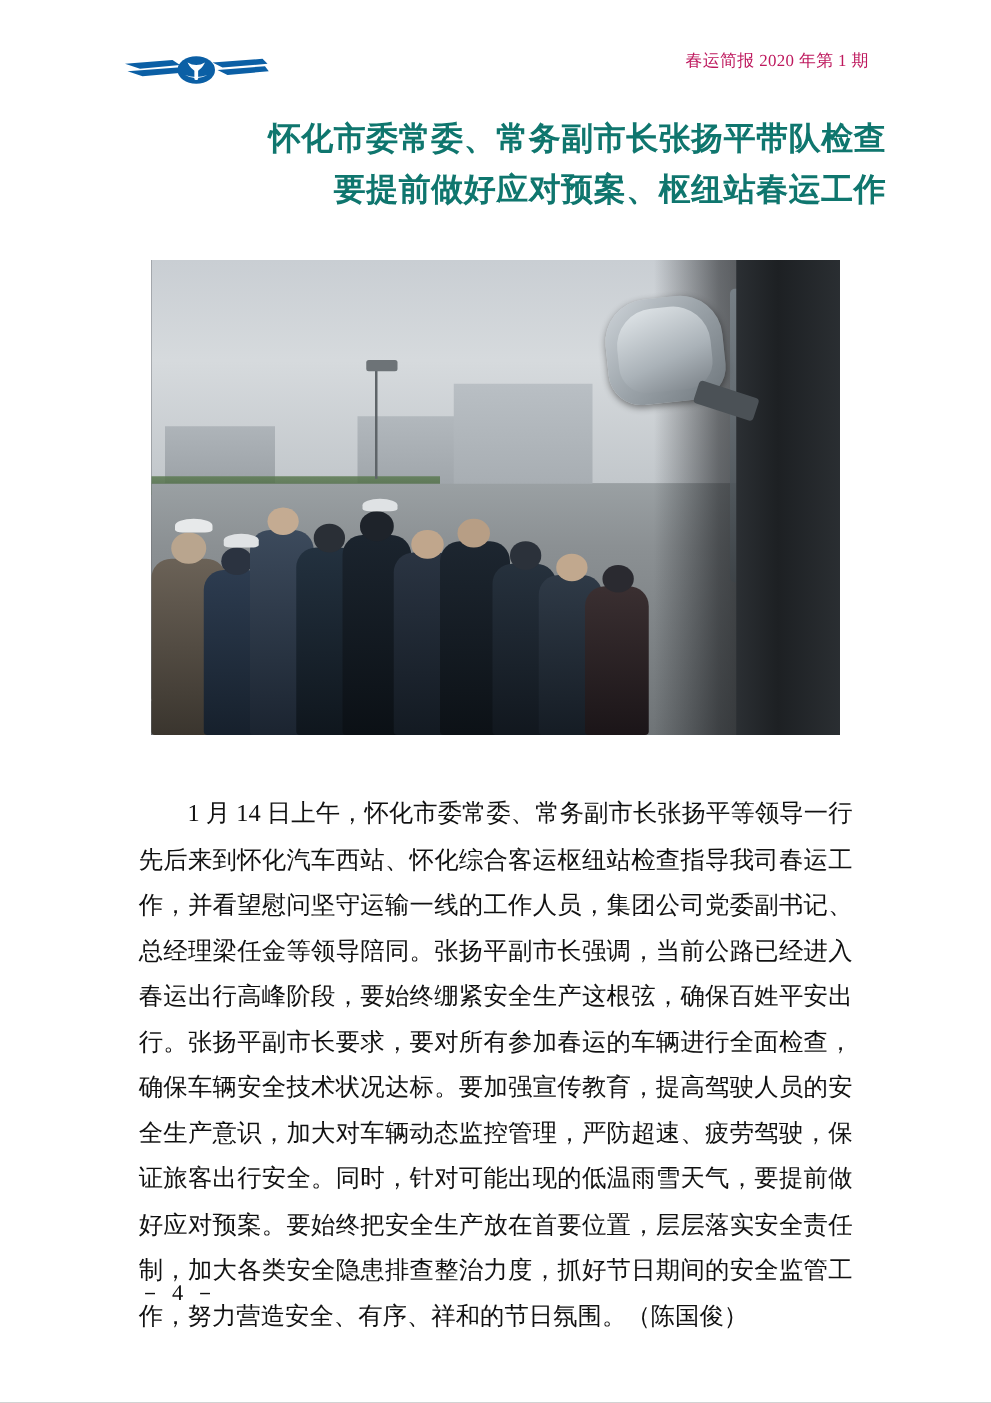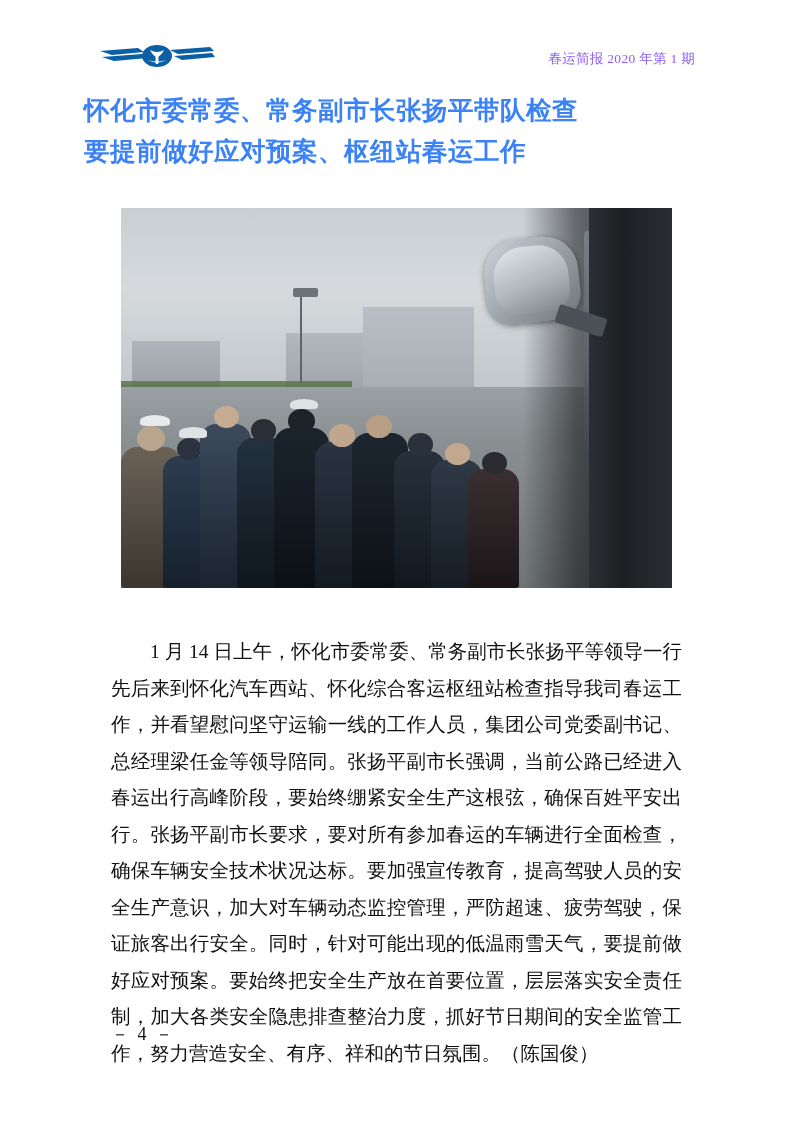--- a/index.html
+++ b/index.html
@@ -29,38 +29,38 @@
   .logo {
     position: absolute;
     left: 0;
     top: 4px;
     width: 118px;
     height: 30px;
   }
   .header-title {
     position: absolute;
     right: 0;
-    top: 12px;
+    top: 2px;
     font-size: 13.5px;
-    color: #8b5cf6;
+    color: #be185d;
     letter-spacing: 0.3px;
     white-space: nowrap;
     font-family: "Liberation Serif", "DejaVu Serif", serif;
   }
   
   .doc-title {
     position: absolute;
     top: 90px;
     left: 84px;
     width: 625px;
-    text-align: left;
+    text-align: right;
     font-size: 25.5px;
     font-weight: bold;
     line-height: 41px;
-    color: #3b82f6;
+    color: #0f766e;
     letter-spacing: 0.5px;
     font-family: Liberation Serif, serif;
   }
   .doc-title div { white-space: nowrap; }
   
   .photo-wrap {
     position: absolute;
     top: 208px;
     left: 121px;
     width: 551px;

